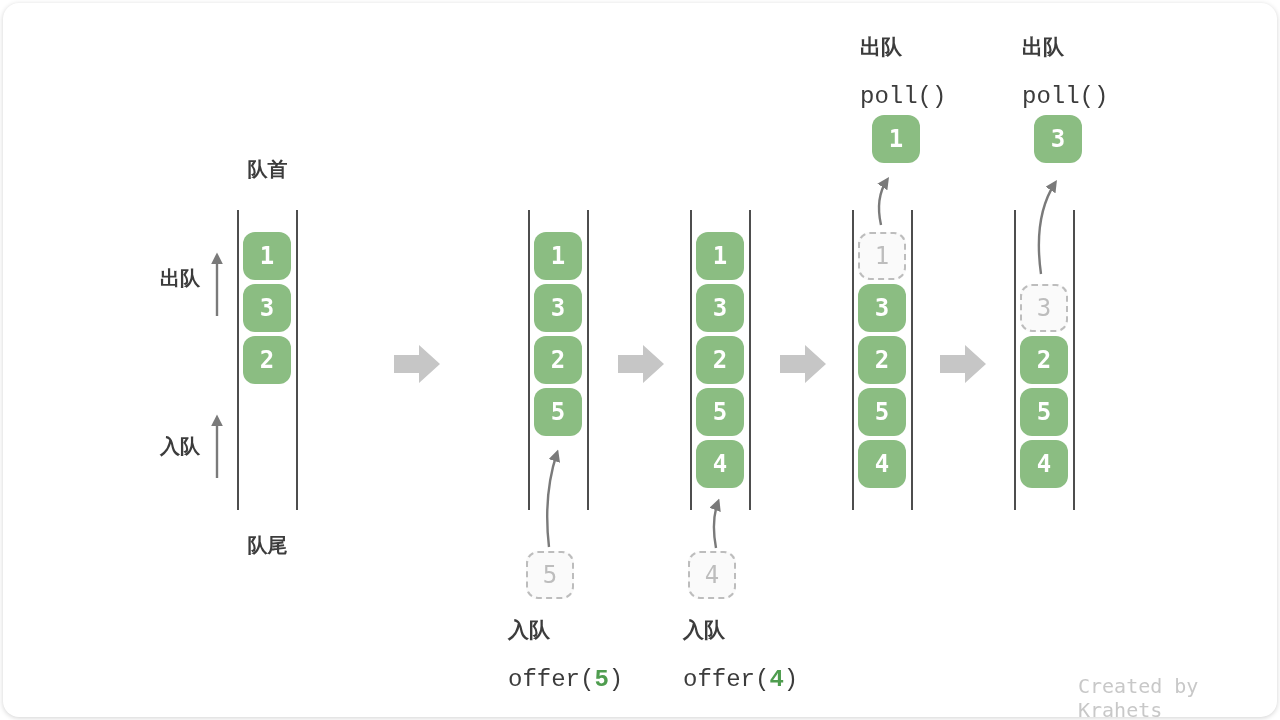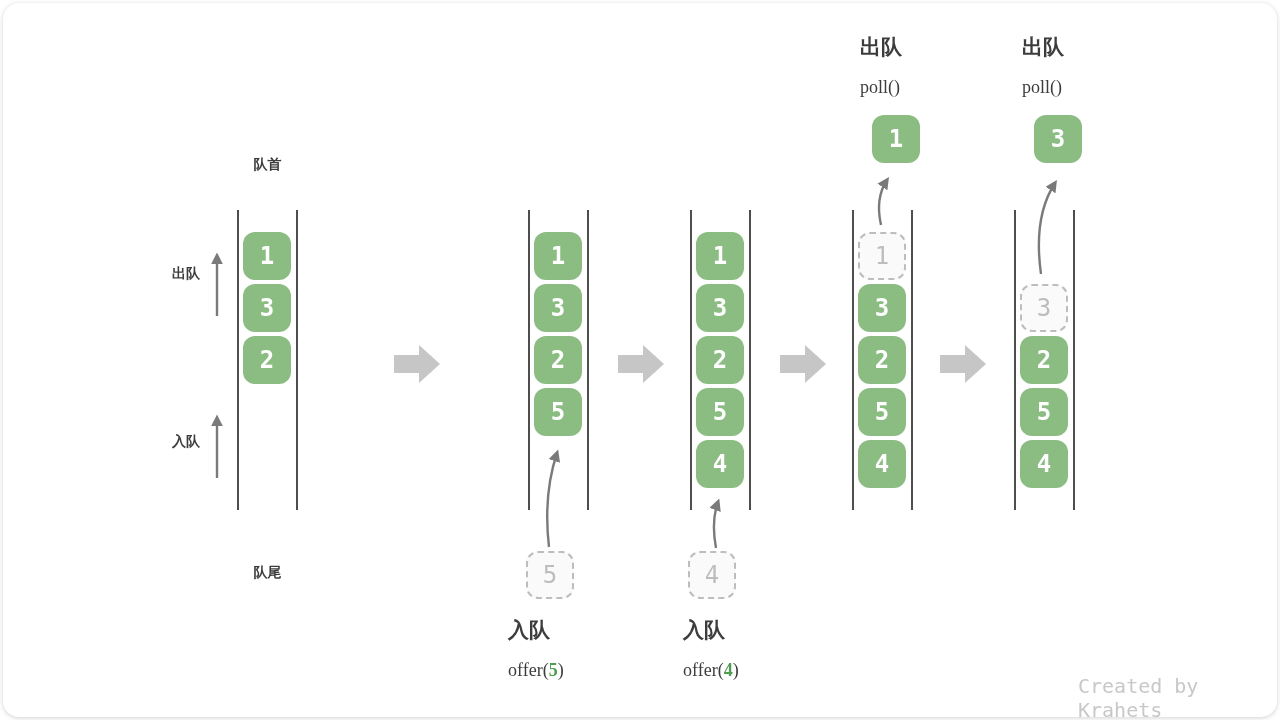--- a/index.html
+++ b/index.html
@@ -8,37 +8,37 @@
   .frame{position:absolute;inset:3px;background:#fff;border-radius:16px;
          box-shadow:0 1px 5px rgba(0,0,0,.18);}
   
   .title-box{position:absolute;left:168px;top:43px;width:198px;height:60px;
              background:var(--title-bg);border-radius:8px;display:flex;
              align-items:center;justify-content:center;gap:13px;z-index:2;}
   .title-zh{font-size:29px;font-weight:700;color:#333;}
   .title-en{font-family:"DejaVu Sans Mono","Liberation Mono",monospace;
             font-size:26px;color:#4a4a4a;}
   
-  .lbl{position:absolute;color:var(--text);font-weight:700;font-size:14px;z-index:2;}
+  .lbl{position:absolute;color:var(--text);font-weight:700;font-size:20px;z-index:2;}
   .front-lbl{left:237px;top:156px;width:61px;text-align:center;}
-  .rear-lbl{left:237px;top:532px;width:61px;text-align:center;margin-top:32px;}
+  .rear-lbl{left:237px;top:532px;width:61px;text-align:center;}
   .deq-side{left:148px;top:265px;width:52px;text-align:right;}
   .enq-side{left:148px;top:433px;width:52px;text-align:right;}
   
   .col-line{position:absolute;top:210px;width:2px;height:300px;background:var(--line);z-index:1;}
   .qbox{position:absolute;width:48px;height:48px;border-radius:12px;background:var(--green);
         color:#fff;display:flex;align-items:center;justify-content:center;
         font-family:"DejaVu Sans Mono","Liberation Mono",monospace;
         font-size:24px;font-weight:700;z-index:2;}
   .qbox.dashed{background:#fafafa;border:2px dashed var(--dash);color:var(--dash);
                font-weight:400;box-sizing:border-box;}
   .op-label{position:absolute;z-index:2;white-space:nowrap;}
   .op-zh{font-weight:700;font-size:21px;color:var(--text);line-height:28px;}
-  .op-code{font-family:Liberation Serif, serif;
-           font-size:18px;color:var(--text);margin-top:12px;line-height:28px;}
+  .op-code{font-family:Liberation Mono, monospace;
+           font-size:24px;color:var(--text);margin-top:22px;line-height:28px;}
   .op-code .num{color:var(--code-green);font-weight:700;}
   
   .overlay{position:absolute;inset:0;z-index:1;pointer-events:none;}
   .thin{stroke:var(--arrow-thin);stroke-width:2.4;fill:none;}
   .block{fill:var(--arrow-block);}
   .ah{fill:var(--arrow-thin);}
   .watermark{position:absolute;left:1078px;top:674px;
              font-family:"DejaVu Sans Mono","Liberation Mono",monospace;
              font-size:20px;color:var(--wm);z-index:2;}
 </style>

